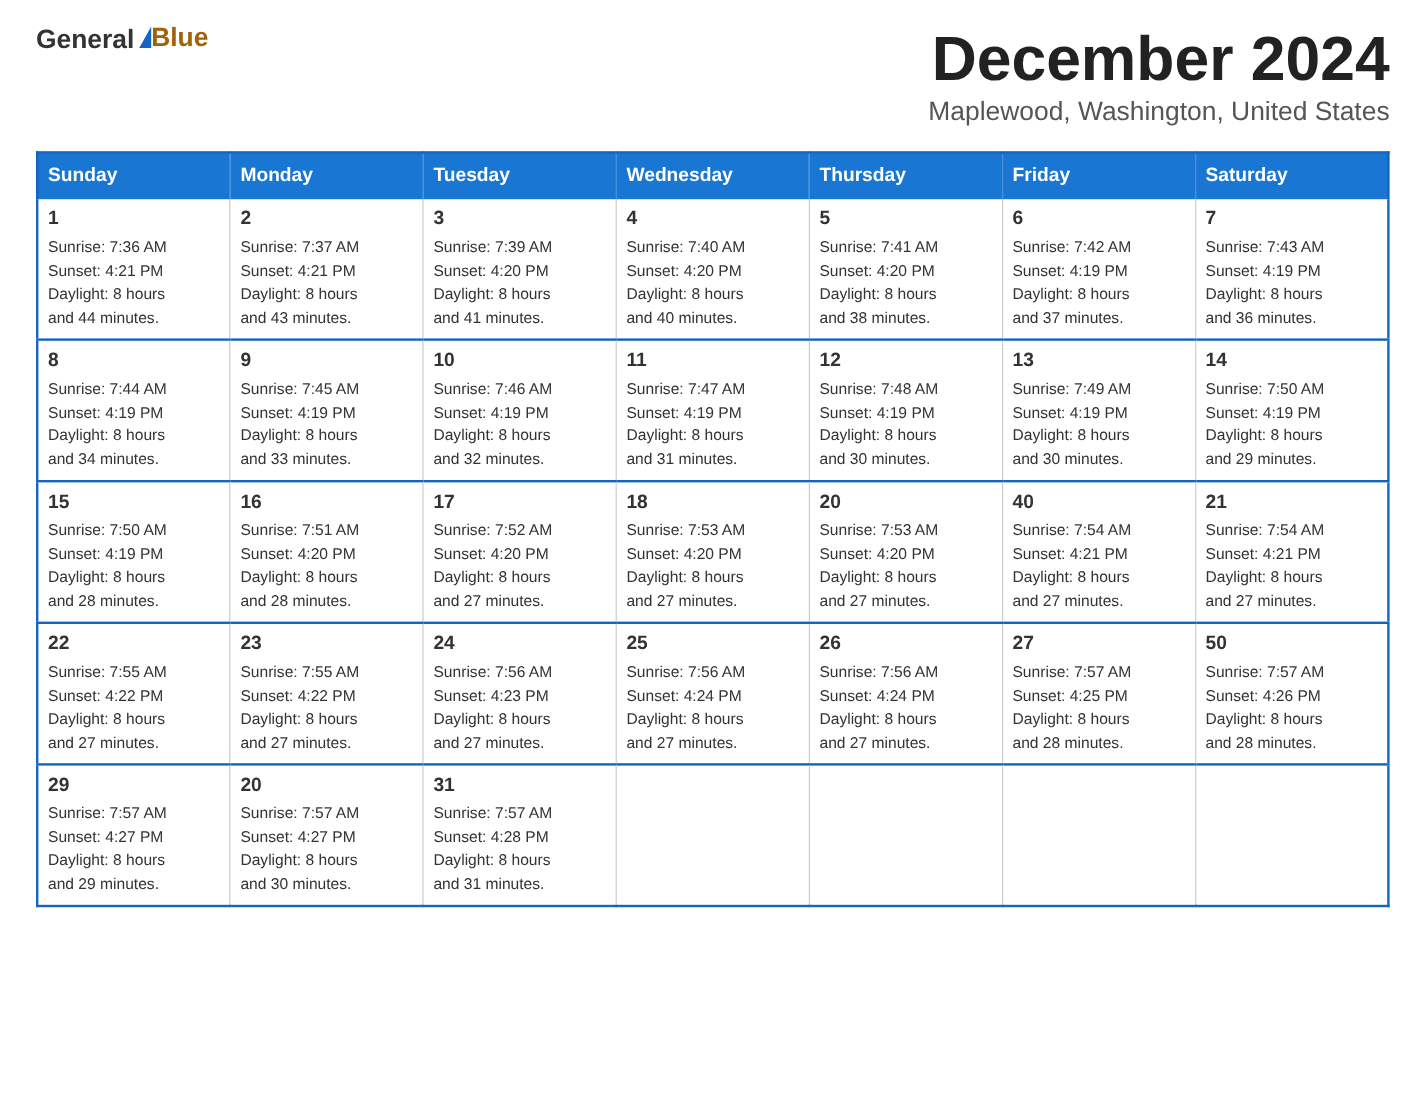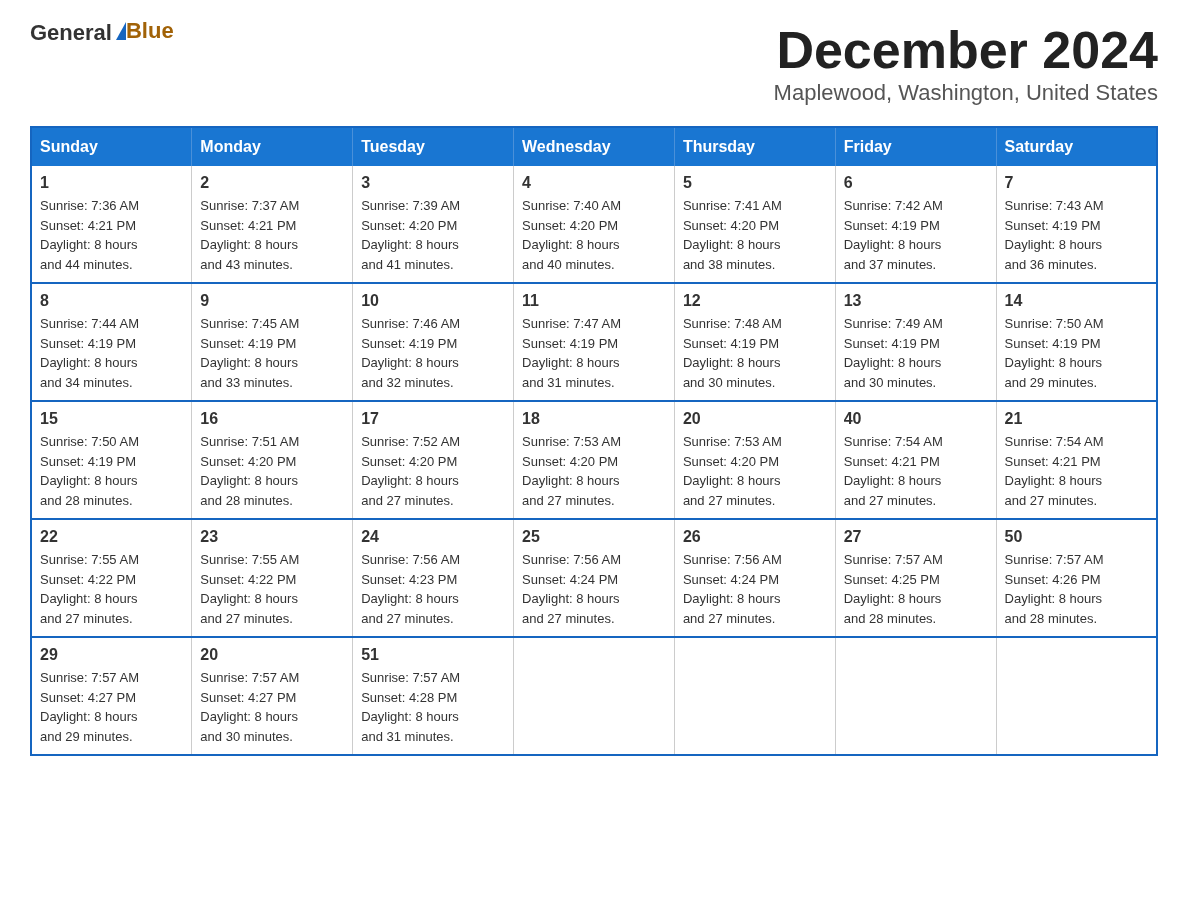--- a/index.html
+++ b/index.html
@@ -403,21 +403,21 @@
         <td>
         <span class="day-number">20</span>
         <div class="day-info">
           Sunrise: 7:57 AM<br>
           Sunset: 4:27 PM<br>
           Daylight: 8 hours<br>
           and 30 minutes.
         </div>
         </td>
         <td>
-        <span class="day-number">51</span>
+        <span class="day-number">31</span>
         <div class="day-info">
           Sunrise: 7:57 AM<br>
           Sunset: 4:28 PM<br>
           Daylight: 8 hours<br>
           and 31 minutes.
         </div>
         </td>
         <td class="empty-cell"></td>
         <td class="empty-cell"></td>
         <td class="empty-cell"></td>

